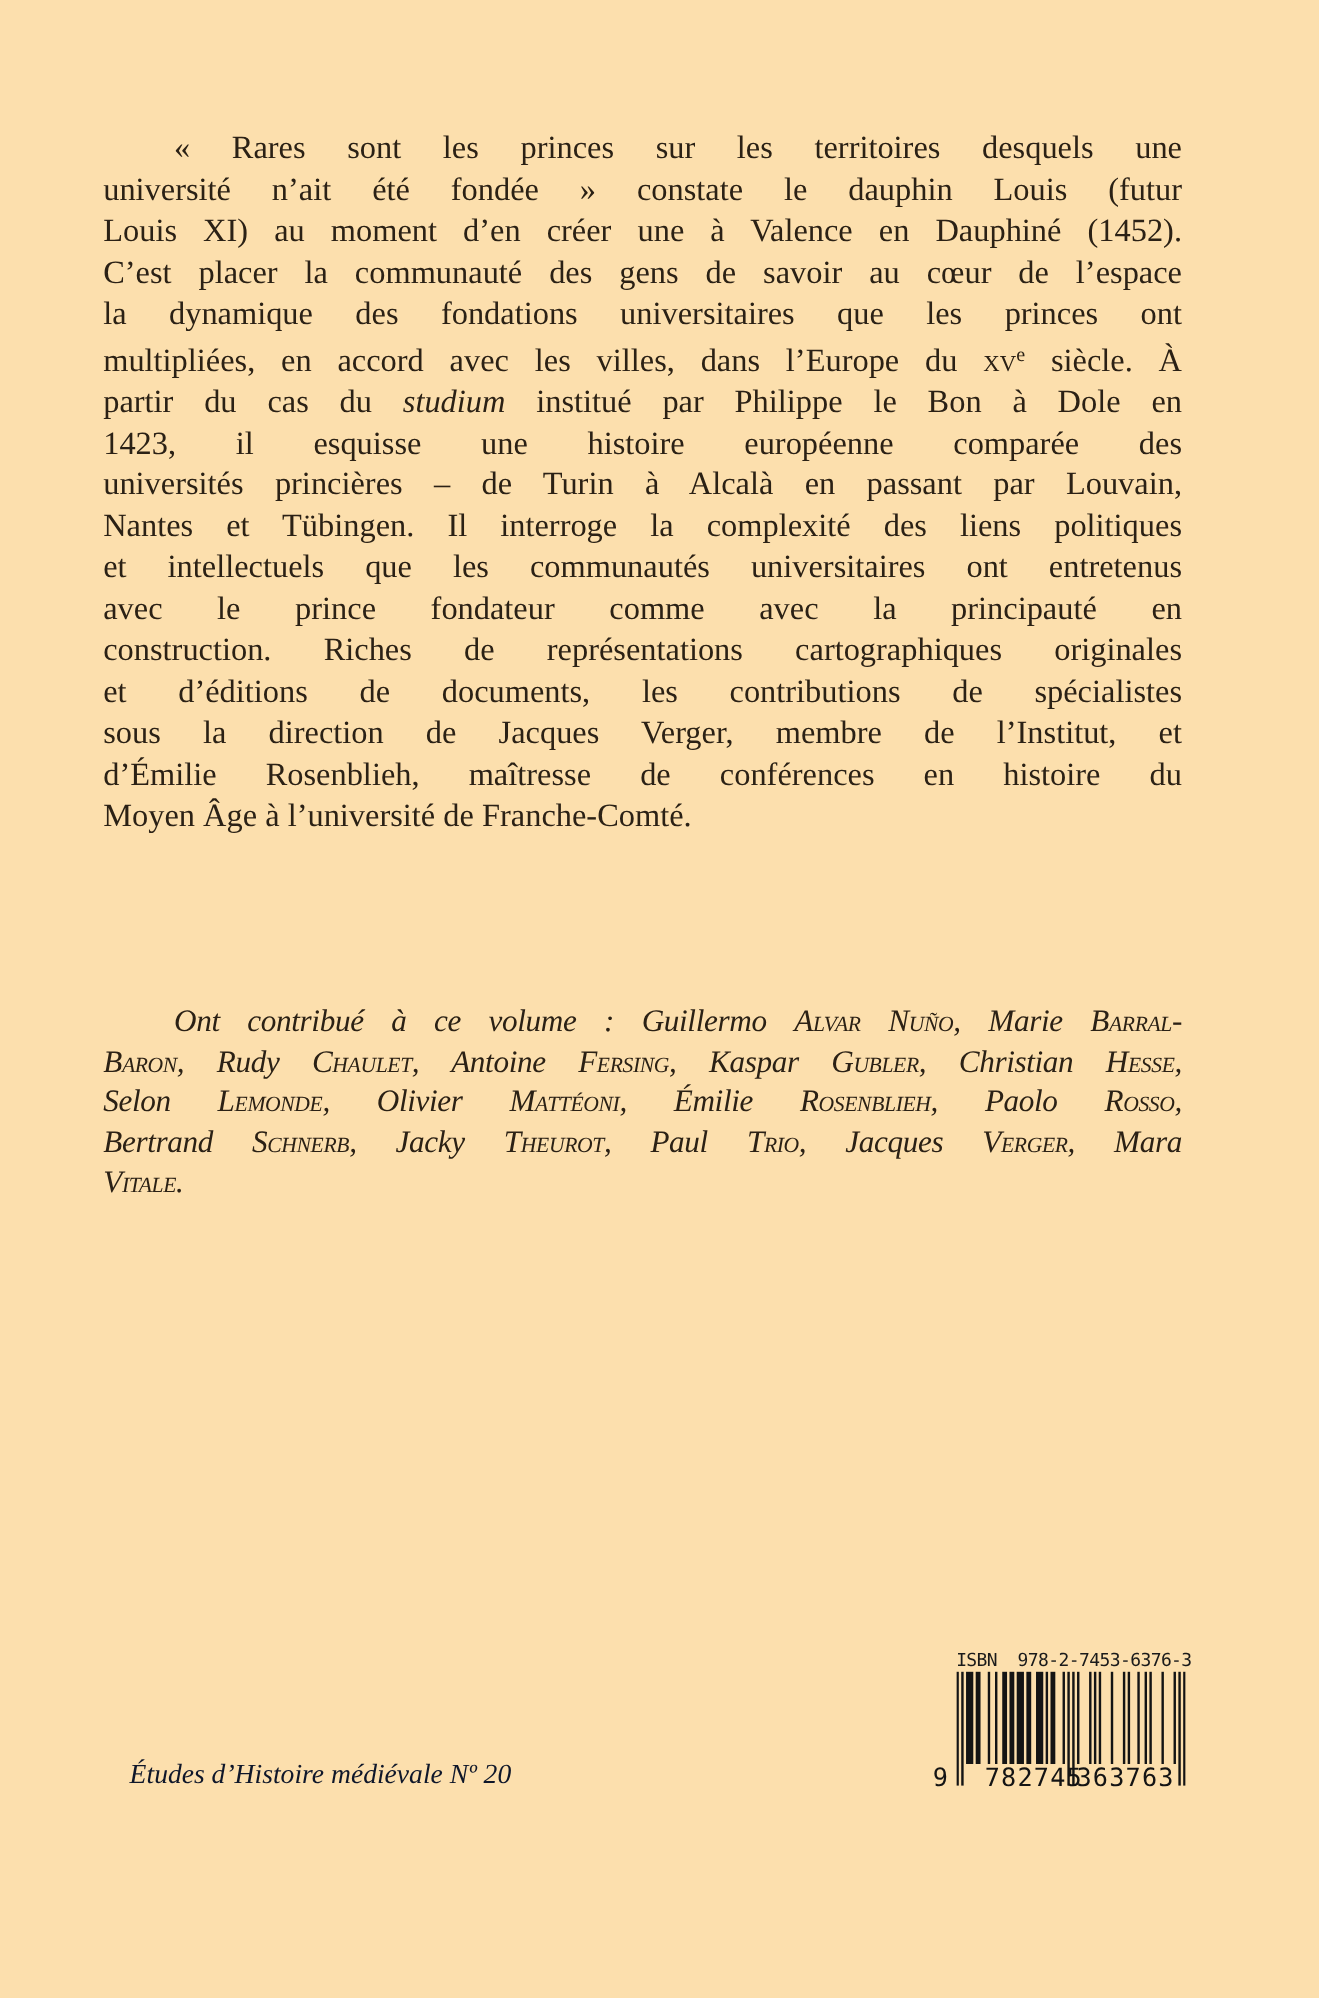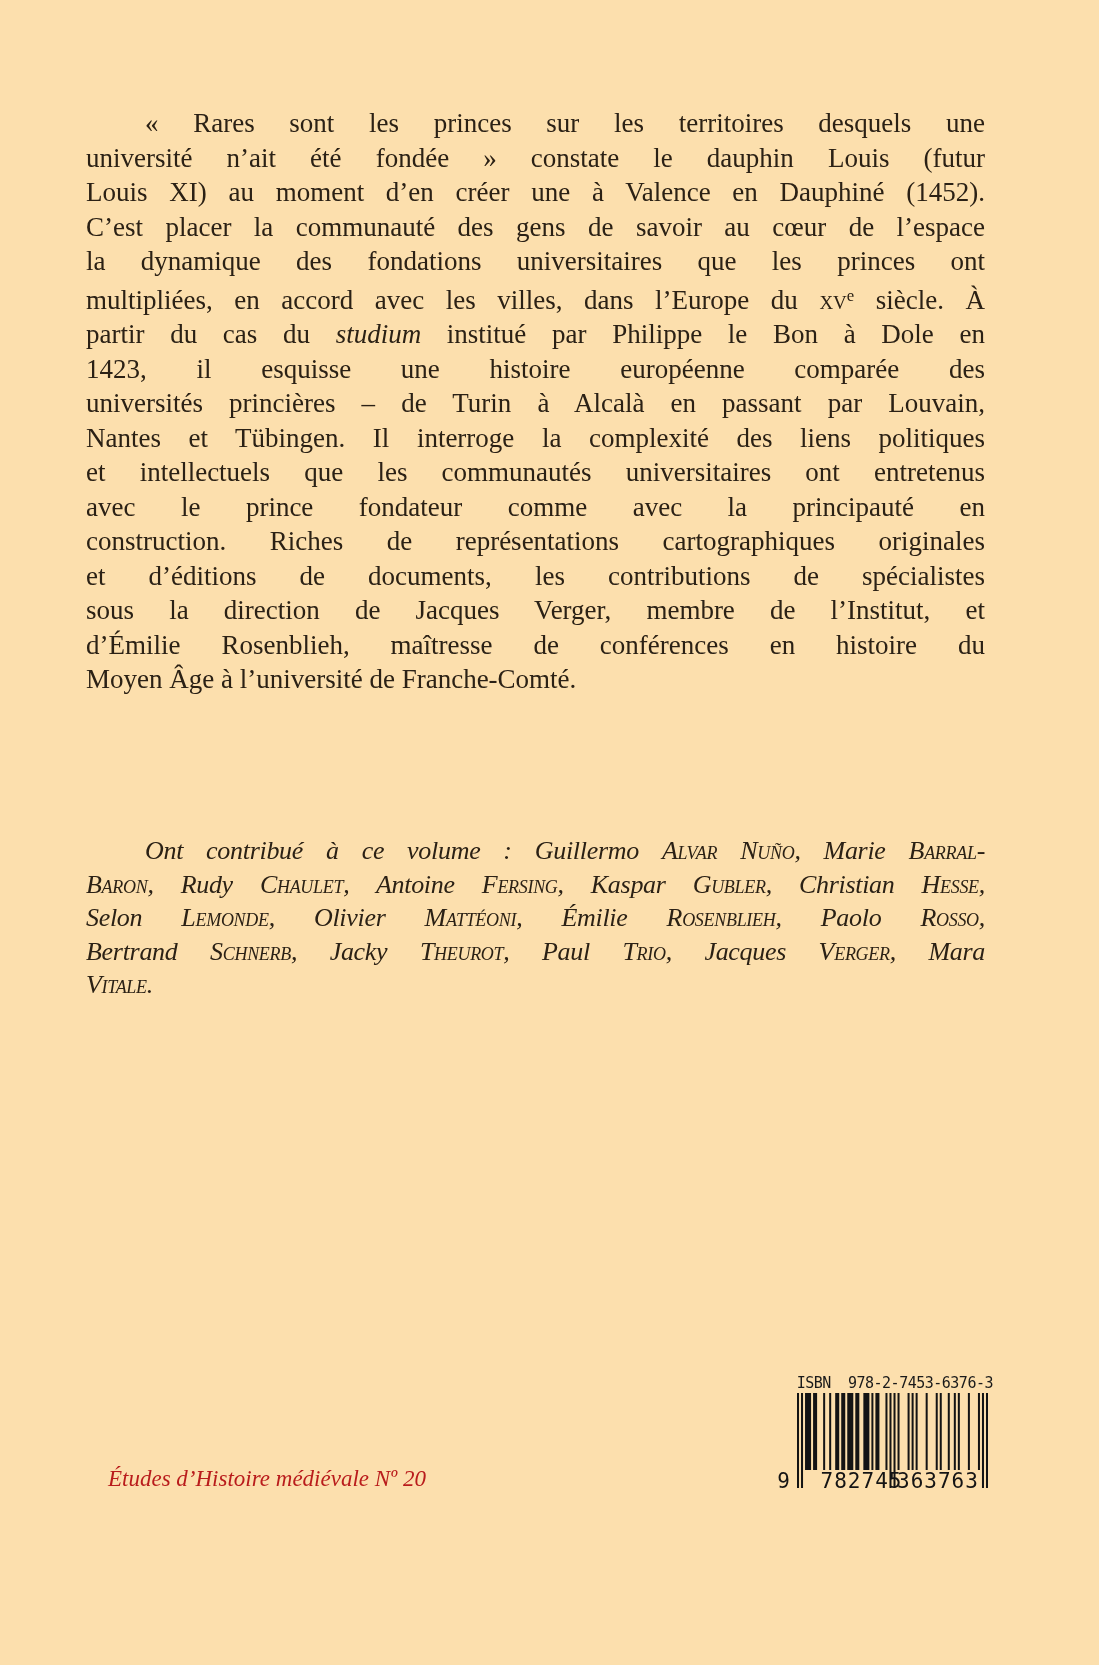--- a/index.html
+++ b/index.html
@@ -15,21 +15,21 @@
   .desc { top:106px; font-size:27px; line-height:34.5px; }
   .contrib { top:834px; font-size:26px; line-height:33.5px; font-style:italic; letter-spacing:-0.3px; }
   .line { text-align:justify; text-align-last:justify; }
   .line.last { text-align-last:left; }
   .line.indent { text-indent:59px;font-family:Liberation Serif, serif; }
   .sc  { font-variant:small-caps; }
   .it  { font-style:italic; }
   .sup { font-size:0.62em; vertical-align:0.5em; }
   .series {
     position:absolute; left:108px; top:1464px;
-    font-style:italic; font-size:23px; line-height:30px; color:#b91c1c;font-family:Liberation Serif, serif;
+    font-style:italic; font-size:23px; line-height:30px; color:#0f172a;font-family:Liberation Serif, serif;
   }
   .isbn-label {
     position:absolute; left:793px; top:1374px; width:200px;
     text-align:right; white-space:pre;
     font-family:"DejaVu Sans Mono", monospace;
     font-size:15px; letter-spacing:-0.5px; color:#1A1A1A;
   }
   .barcode { position:absolute; left:797px; top:1393px; width:191px; height:100px; }
   .barcode svg { position:absolute; left:0; top:0; display:block; }
   .bc-digit {

